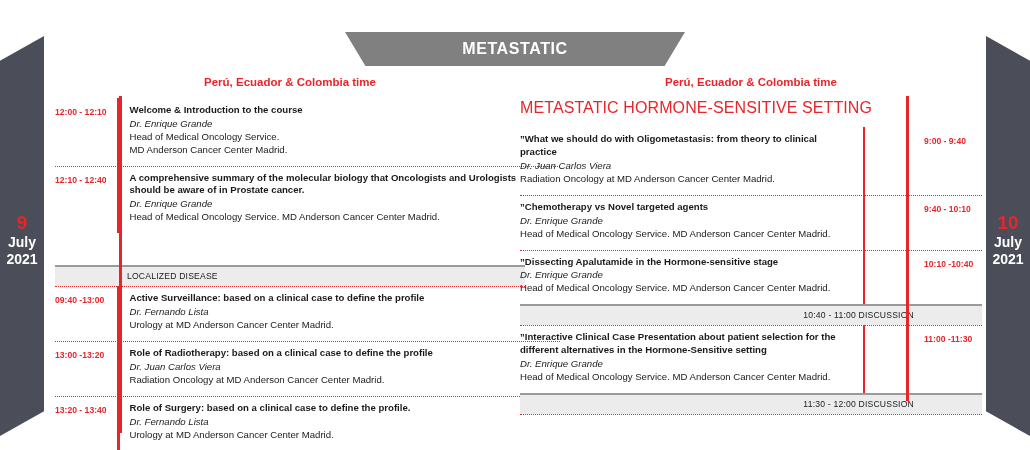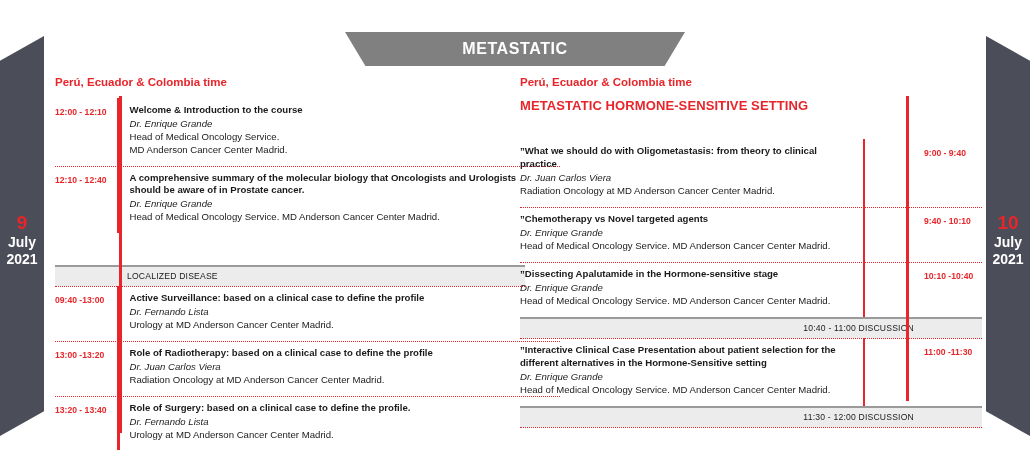--- a/index.html
+++ b/index.html
@@ -64,26 +64,27 @@
   }
   .col-left  { left: 55px; }
   .col-right { left: 520px; width: 462px; }
 
   .tz-title {
     color: #e8252a;
     font-size: 11.5px;
     font-weight: bold;
     margin-bottom: 8px;
     line-height: 1.2;
+    text-align: center;
   }
   .section-title {
     color: #e8252a;
-    font-size: 13px;
-    font-weight: bold;
-    margin-bottom: 26px;
+    font-size: 16px;
+    font-weight: normal;
+    margin-bottom: 10px;
     line-height: 1.2;
     letter-spacing: 0.1px;
   }
 
   
   .rows { position: relative; }
   .row {
     display: flex;
     align-items: stretch;
     position: relative;

